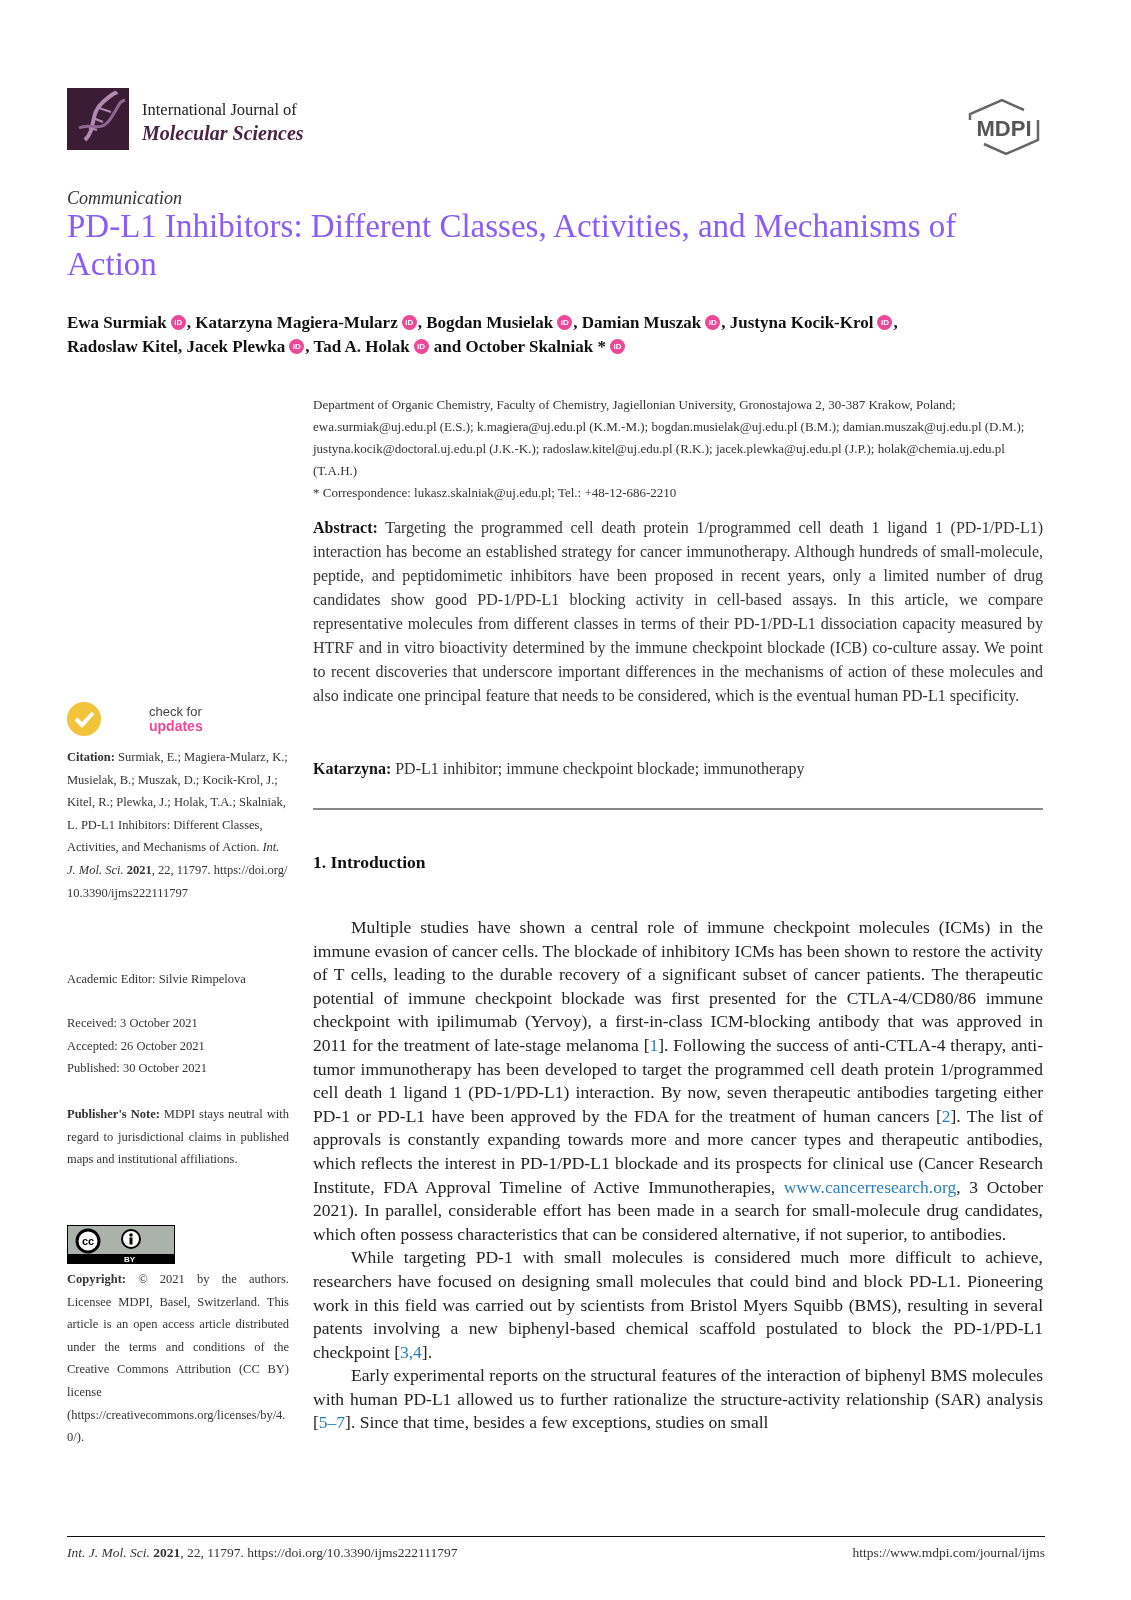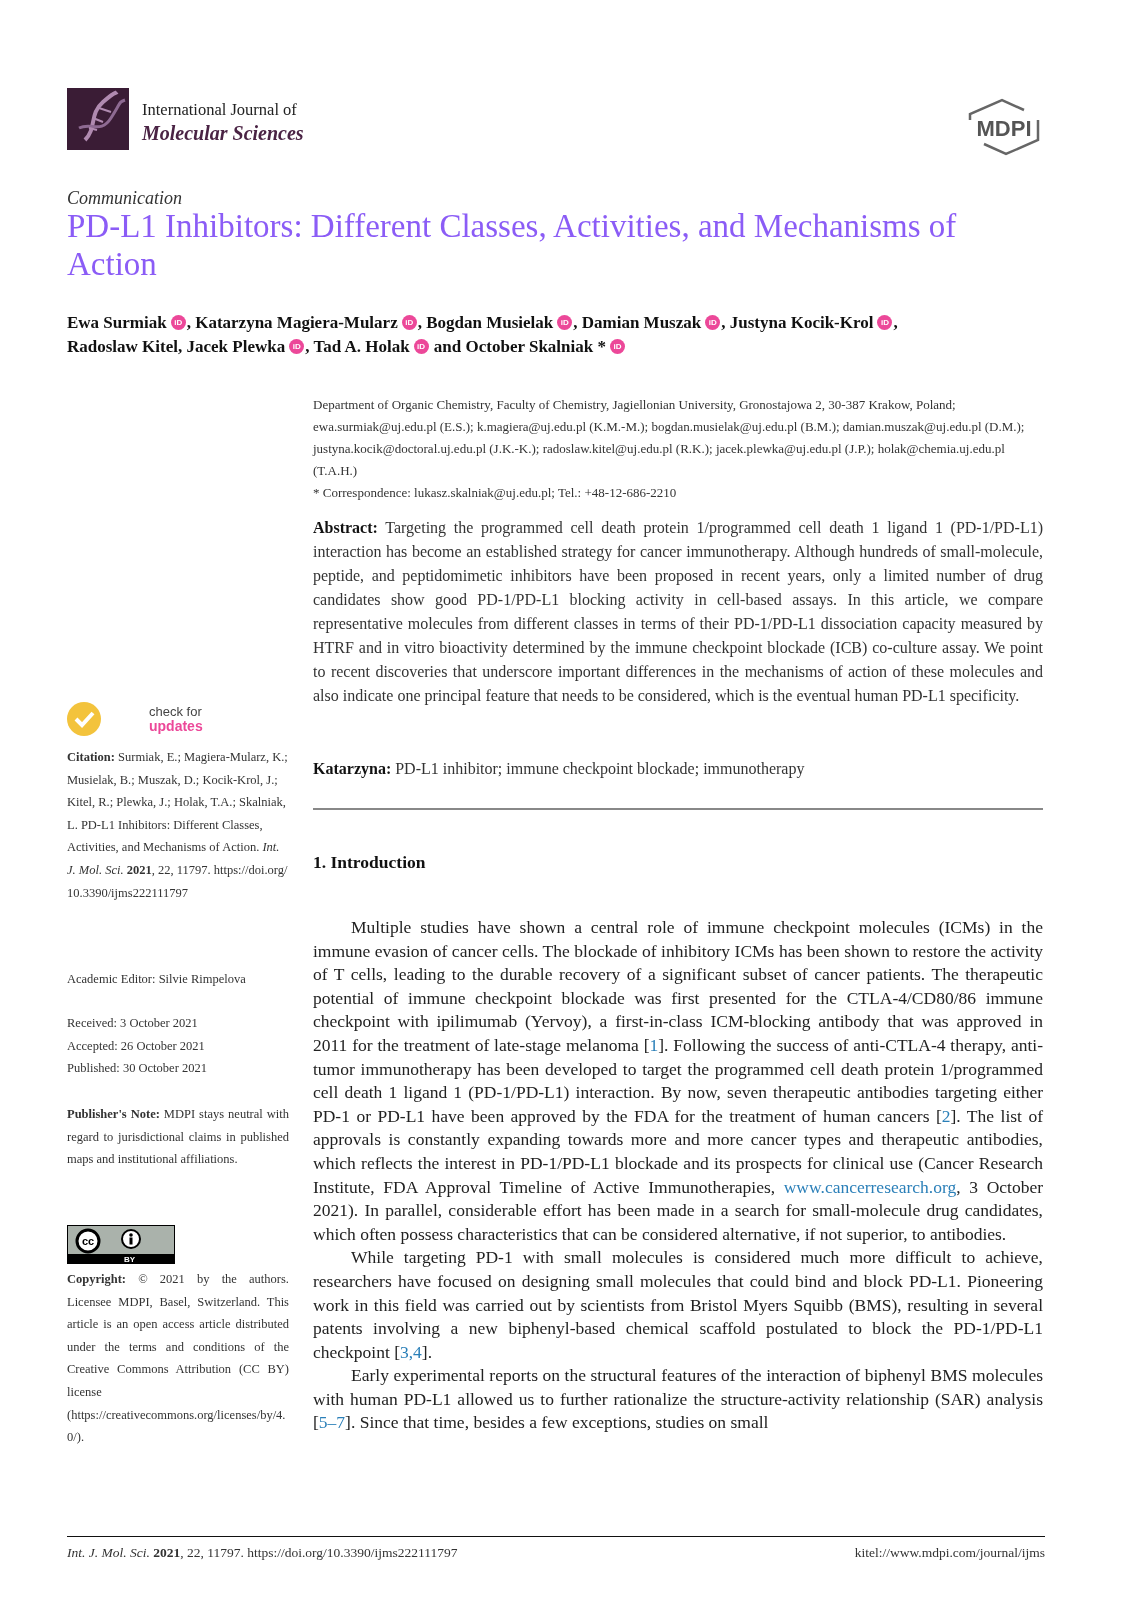--- a/index.html
+++ b/index.html
@@ -164,13 +164,13 @@
 
 <div class="abs sidecol copyright">
   <b>Copyright:</b>
   <span style="word-break:break-word;">© 2021 by the authors. Licensee MDPI, Basel, Switzerland. This article is an open access article distributed under the terms and conditions of the Creative Commons Attribution (CC BY) license (https://creativecommons.org/licenses/by/4.0/).</span>
 </div>
 
 <div class="abs footer-line"></div>
 <div class="abs footer-left">
   <i>Int. J. Mol. Sci.</i> <b>2021</b><span>, 22, 11797. https://doi.org/10.3390/ijms222111797</span>
 </div>
-<div class="abs footer-right">kitel://www.mdpi.com/journal/ijms</div>
+<div class="abs footer-right">https://www.mdpi.com/journal/ijms</div>
 
 </body></html>

